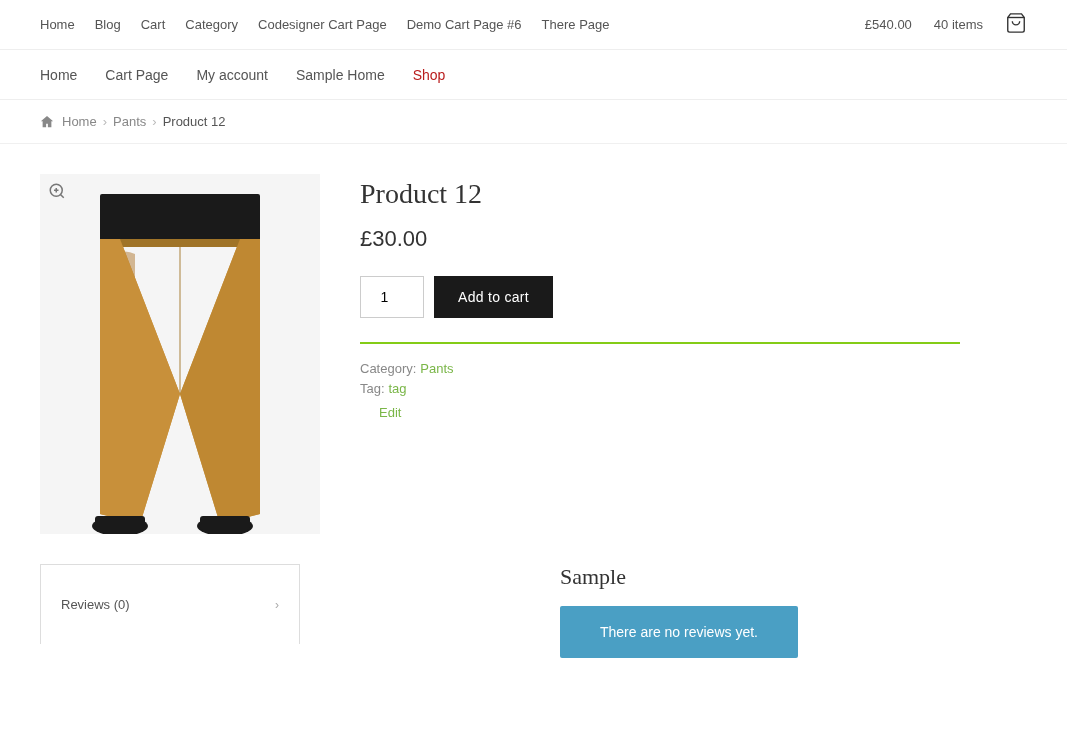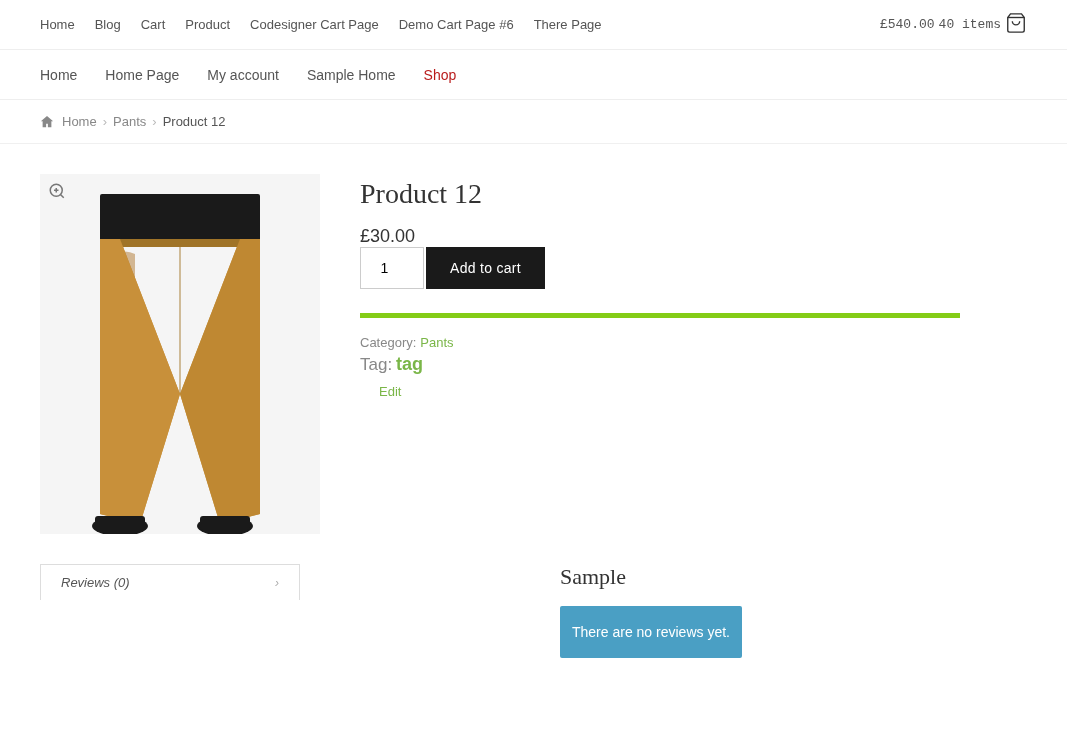--- a/index.html
+++ b/index.html
@@ -20,24 +20,23 @@
       align-items: center;
     }
     .top-nav-links a {
       text-decoration: none;
       color: #555;
       font-size: 13px;
     }
     .cart-info {
       display: flex;
       align-items: center;
-      gap: 4px;
+      gap: 22px;
       font-size: 13px;
       color: #555;
-      font-family: Liberation Mono, monospace;
     }
     .cart-icon-wrap {
       position: relative;
       cursor: pointer;
     }
     .cart-svg { width: 22px; height: 22px; }
 
     
     .main-nav {
       display: flex;
@@ -105,27 +104,28 @@
       padding-top: 4px;
     }
     .product-title {
       font-size: 28px;
       font-weight: 400;
       color: #333;
       margin-bottom: 16px;
       font-family: Georgia, serif;
     }
     .product-price {
-      font-size: 18px;
+      font-size: 22px;
       color: #333;
+      margin-bottom: 24px;
     }
     .add-to-cart-row {
       display: flex;
       align-items: center;
-      gap: 2px;
+      gap: 10px;
       margin-bottom: 24px;
     }
     .qty-input {
       width: 64px;
       height: 42px;
       border: 1px solid #ccc;
       text-align: center;
       font-size: 14px;
       padding: 0 8px;
     }
@@ -142,47 +142,46 @@
     }
 
     
     .reviews-section {
       padding: 0 40px 40px;
     }
     .reviews-tab-item {
       display: flex;
       align-items: center;
       justify-content: space-between;
-      padding: 10px 20px;
+      padding: 32px 20px;
       width: 260px;
       border: 1px solid #ddd;
       border-bottom: none;
       cursor: pointer;
       font-size: 13px;
       color: #555;
       background: #fff;
-      font-style: italic;
     }
     .reviews-tab-item .chevron { color: #aaa; font-size: 12px; }
     .reviews-content {
       max-width: 580px;
       margin-left: 260px;
     }
     .reviews-title {
       font-size: 22px;
       font-weight: 400;
       color: #333;
       margin-bottom: 16px;
       font-family: Georgia, serif;
       padding-top: 0;
     }
     .no-reviews-banner {
       background: #4a9fc4;
       color: #fff;
-      padding: 18px 12px;
+      padding: 18px 40px;
       font-size: 14px;
       border-radius: 2px;
     }
 
     
     .reviews-layout {
       display: flex;
       align-items: flex-start;
       gap: 0;
     }
@@ -192,41 +191,41 @@
     }
   </style>
 </head>
 <body>
 
 <nav class="top-nav">
   <div class="top-nav-links">
     <a href="#">Home</a>
     <a href="#">Blog</a>
     <a href="#">Cart</a>
-    <a href="#">Product</a>
+    <a href="#">Category</a>
     <a href="#">Codesigner Cart Page</a>
     <a href="#">Demo Cart Page #6</a>
     <a href="#">There Page</a>
   </div>
   <div class="cart-info">
     <span>£540.00</span>
     <span>40 items</span>
     <div class="cart-icon-wrap">
       <svg class="cart-svg" viewBox="0 0 24 24" fill="none" stroke="#333" stroke-width="1.5">
         <path d="M6 2L3 6v14a2 2 0 002 2h14a2 2 0 002-2V6l-3-4z"></path>
         <line x1="3" y1="6" x2="21" y2="6"></line>
         <path d="M16 10a4 4 0 01-8 0"></path>
       </svg>
     </div>
   </div>
 </nav>
 
 <nav class="main-nav">
   <a href="#">Home</a>
-  <a href="#">Home Page</a>
+  <a href="#">Cart Page</a>
   <a href="#">My account</a>
   <a href="#">Sample Home</a>
   <a href="#" style="color:#b91c1c;">Shop</a>
 </nav>
 
 <div class="breadcrumb">
   <svg class="home-icon-inline" viewBox="0 0 16 16" fill="#888">
     <path d="M8 1L1 7h2v7h4v-4h2v4h4V7h2L8 1z"></path>
   </svg>
   <a href="#">Home</a>
@@ -276,28 +275,28 @@
 
   <div class="product-details-col">
     <h1 class="product-title">Product 12</h1>
     <div class="product-price">£30.00</div>
 
     <div class="add-to-cart-row">
       <input type="number" class="qty-input" value="1" min="1" style="">
       <button class="add-to-cart-btn">Add to cart</button>
     </div>
 
-    <div style="border-top: 5px solid #84cc16; padding-top: 16px; margin-top: 8px;">
+    <div style="border-top: 2px solid #84cc16; padding-top: 16px; margin-top: 8px;">
       <div>
         <span style="color:#888; font-size:13px;">Category:</span>
         <a href="#" style="color:#7ab648; font-size:13px; text-decoration:none;">Pants</a>
       </div>
       <div style="margin-top:4px;">
-        <span style="color:#888; font-size:17px;">Tag:</span>
-        <a href="#" style="color:#7ab648; font-size:18px; text-decoration:none;font-weight:bold;">tag</a>
+        <span style="color:#888; font-size:13px;">Tag:</span>
+        <a href="#" style="color:#7ab648; font-size:13px; text-decoration:none;">tag</a>
       </div>
       <div style="margin-top:8px;margin-left:19px;">
         <a href="#" style="color:#7ab648; font-size:13px; text-decoration:none;">Edit</a>
       </div>
     </div>
   </div>
 </div>
 
 <div class="reviews-section">
   <div class="reviews-layout">

